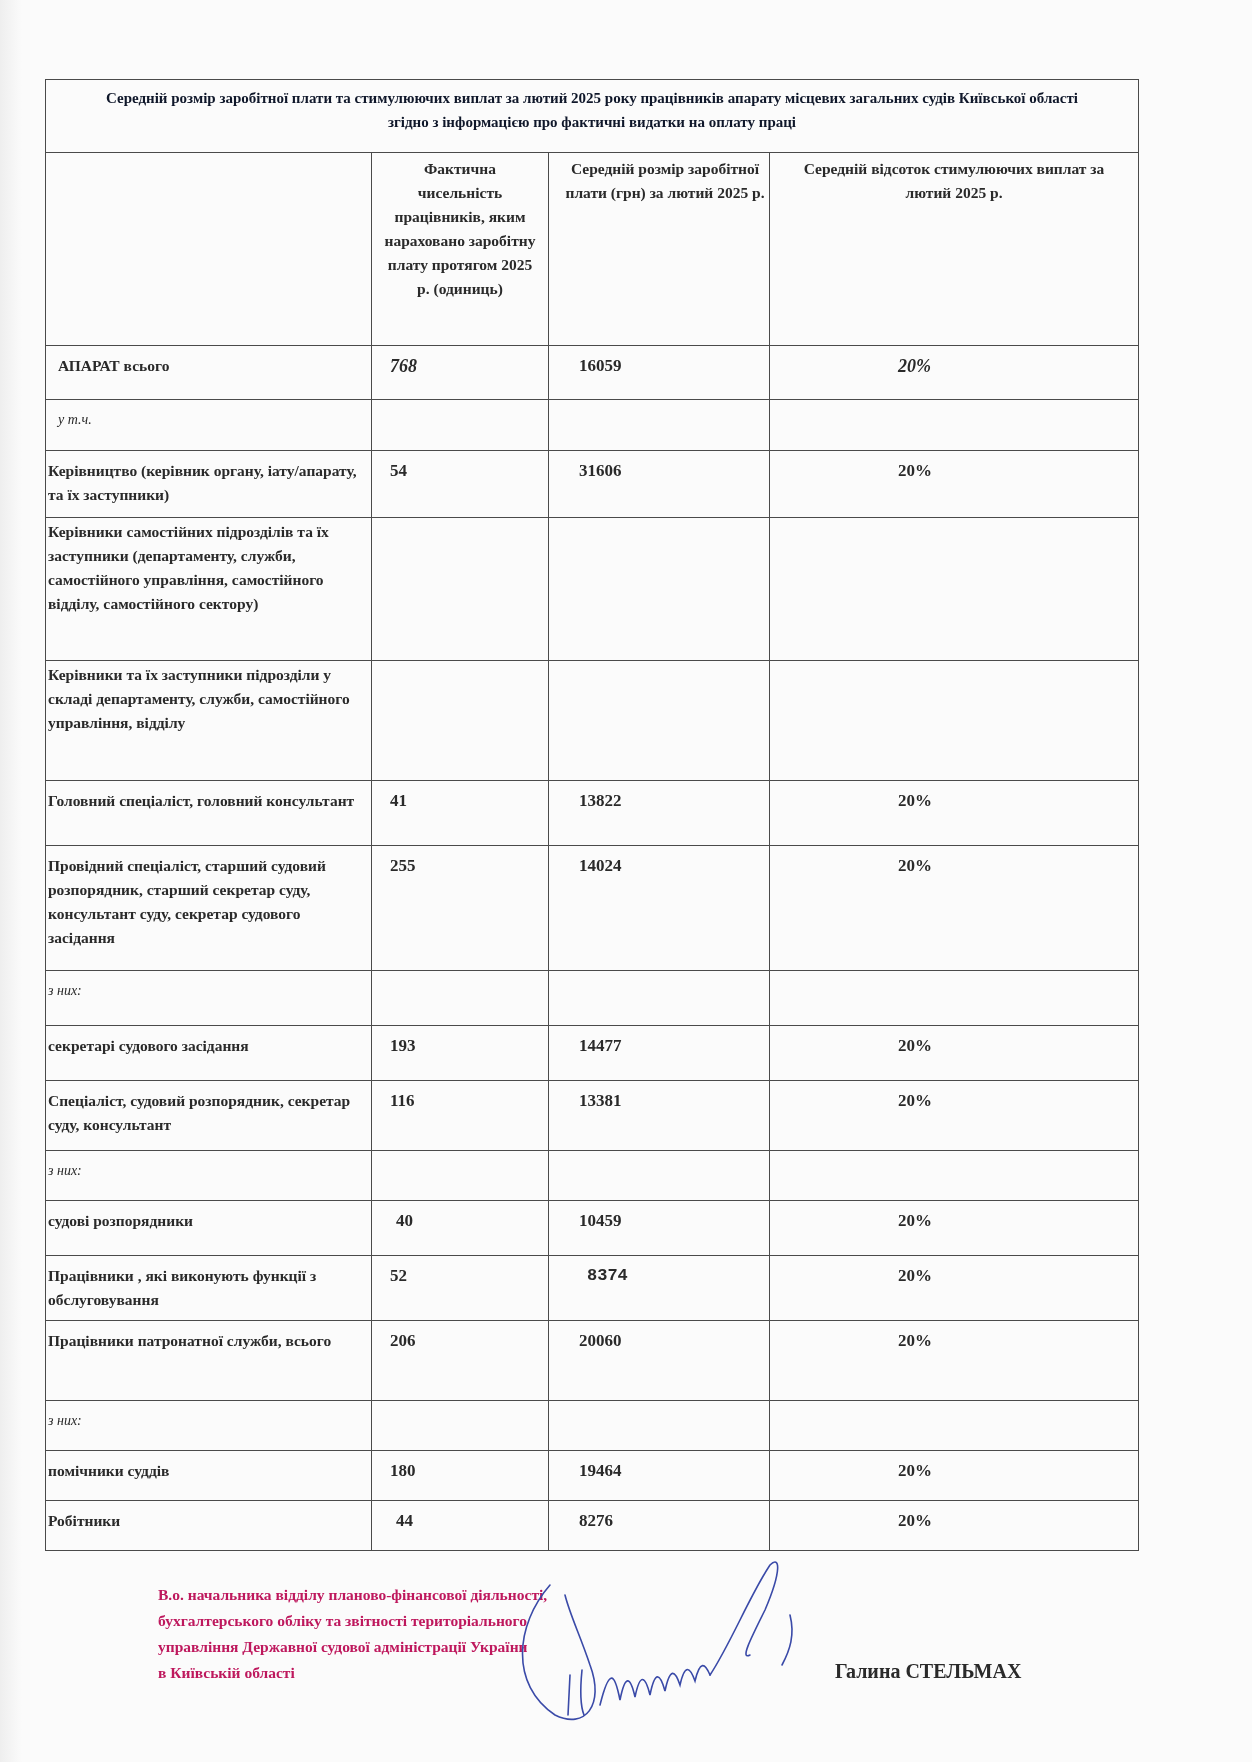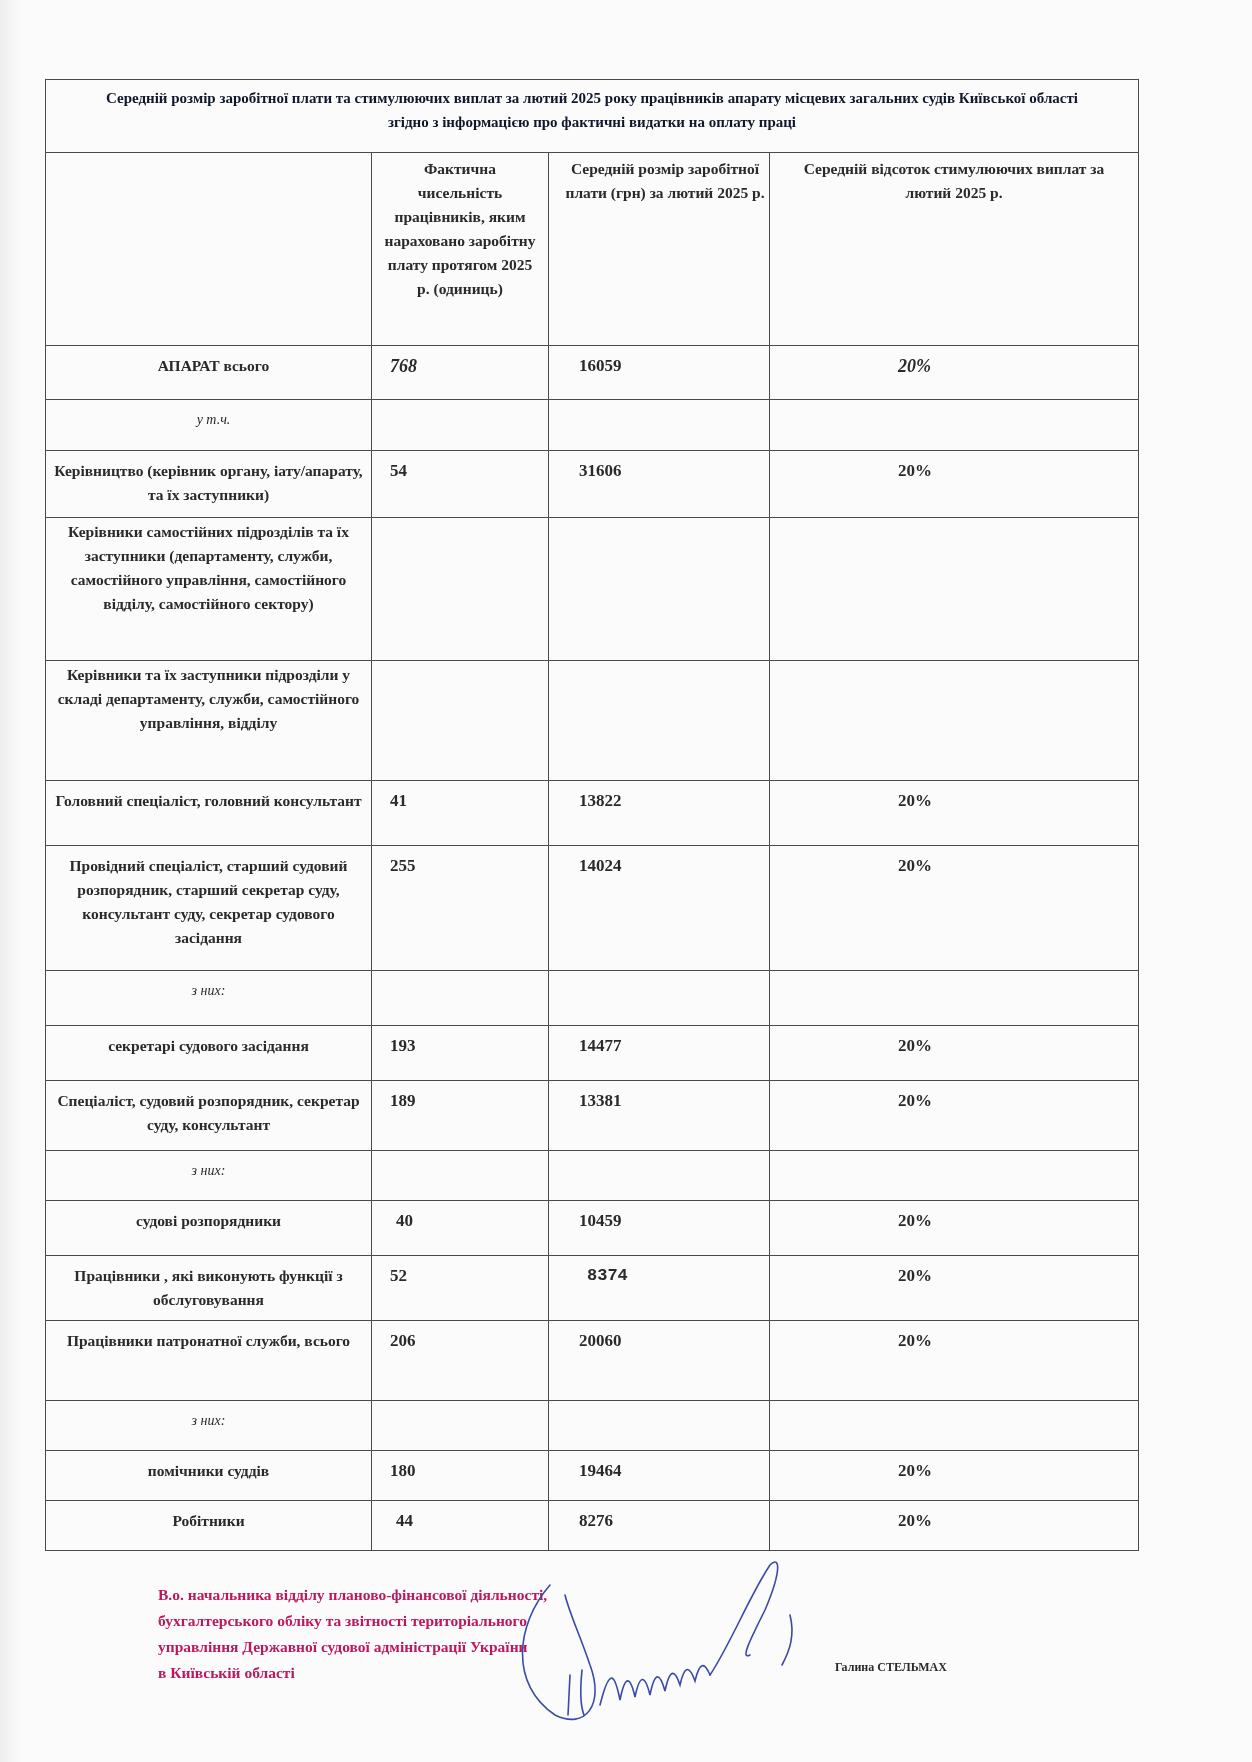--- a/index.html
+++ b/index.html
@@ -31,36 +31,36 @@
     padding: 0;
   }
   .title-cell {
     text-align: center;
     color: #0f172a;
     font-size: 15px !important;
     padding: 6px 40px 0 40px !important;
     line-height: 24px;
   }
   .hdr { text-align: center; padding-top: 4px !important; }
-  .lbl { padding: 8px 2px 0 2px !important; text-align: center; }
+  .lbl { padding: 8px 2px 0 2px !important; text-align: left; }
   .lbl.indent { padding-left: 12px !important; }
   .num { padding: 8px 0 0 18px !important; font-size: 17px !important; }
   .num2 { padding: 8px 0 0 30px !important; font-size: 17px !important; }
   .pct { padding: 8px 0 0 128px !important; font-size: 17px !important; }
   .sub { font-style: italic; font-weight: normal !important; font-size: 14px !important; }
   .big { font-size: 18px !important; font-style: italic; }
 
   .footer {
     position: absolute; left: 158px; top: 1582px;
     font-weight: bold; font-size: 15.5px; line-height: 26px;
     color: #be185d;
   }
   .signer {
     position: absolute; left: 835px; top: 1660px;
-    font-weight: bold; font-size: 12px;
+    font-weight: bold; font-size: 20px;
   }
   .signature {
     position: absolute; left: 510px; top: 1555px; width: 380px; height: 170px;
   }
 </style>
 </head>
 <body>
 
 <div class="page-shadow"></div>
 
@@ -131,21 +131,21 @@
     <td class="pct"></td>
   </tr>
   <tr style="height:55px">
     <td class="lbl">секретарі судового засідання</td>
     <td class="num">193</td>
     <td class="num2">14477</td>
     <td class="pct">20%</td>
   </tr>
   <tr style="height:70px">
     <td class="lbl">Спеціаліст, судовий розпорядник, секретар суду, консультант</td>
-    <td class="num">189</td>
+    <td class="num">116</td>
     <td class="num2">13381</td>
     <td class="pct">20%</td>
   </tr>
   <tr style="height:50px">
     <td class="lbl sub">з них:</td>
     <td class="num"></td>
     <td class="num2"></td>
     <td class="pct"></td>
   </tr>
   <tr style="height:55px">

